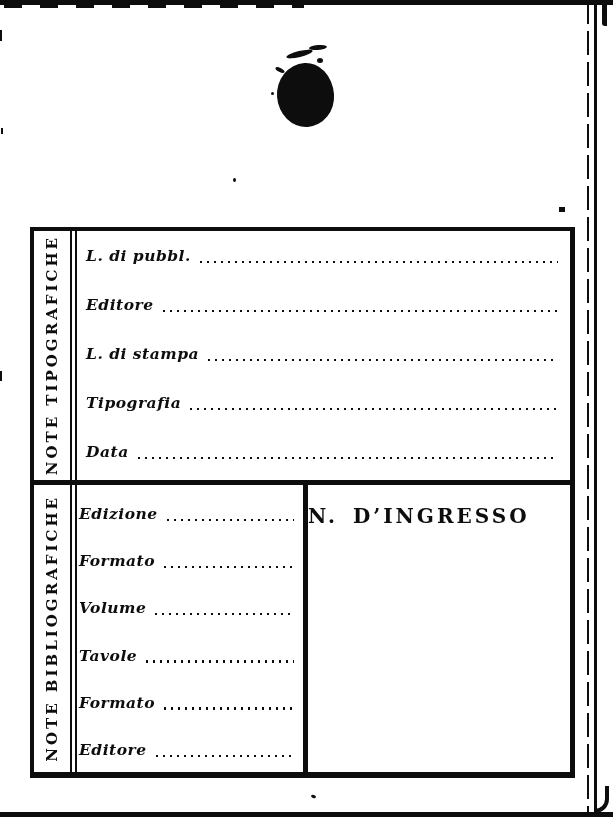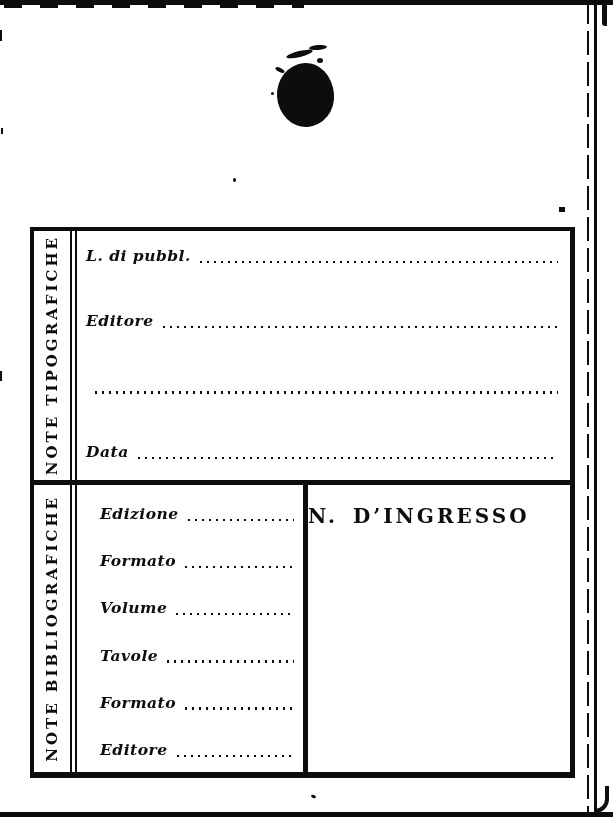--- a/index.html
+++ b/index.html
@@ -51,21 +51,21 @@
   .sec-lower { flex:1 1 auto; }
 
   .head-col { flex:0 0 36px; border-right:7px double var(--ink);
     display:flex; align-items:center; justify-content:center; overflow:hidden; }
   .vtext { writing-mode:vertical-rl; transform:rotate(180deg);
     font-weight:bold; font-size:15px; letter-spacing:3px; white-space:nowrap; }
 
   .fields { display:flex; flex-direction:column; justify-content:space-between;
     box-sizing:border-box; min-width:0; }
   .fields-upper { flex:1 1 auto; padding:15px 12px 19px 9px; }
-  .fields-lower { flex:0 0 226px; padding:19px 9px 13px 23px; }
+  .fields-lower { flex:0 0 226px; padding:19px 9px 13px 2px; }
 
   .frow { display:flex; align-items:flex-end; height:19px; }
   .flabel { font-style:italic; font-weight:bold; font-size:15.5px;
     letter-spacing:0.5px; white-space:nowrap; }
   .leader { flex:1 1 auto; height:14px; margin-left:9px; position:relative; min-width:30px; }
   .leader::after { content:""; position:absolute; left:0; right:0; bottom:2px; height:2.4px;
     background:repeating-linear-gradient(90deg, var(--ink) 0 2.4px, transparent 2.4px 7px); }
   .fvalue { position:absolute; left:4px; bottom:5px; font-size:13px; font-style:italic; }
 
   .vdivider { flex:0 0 5px; background:var(--ink); }
@@ -113,20 +113,27 @@
               <span class="fvalue"></span>
             </span>
         </div>
         <div class="frow">
           <span class="flabel">Editore</span>
           <span class="leader">
               <span class="fvalue"></span>
             </span>
         </div>
         <div class="frow">
+          <span class="flabel">L. di stampa</span>
+          <span class="leader">
+              <span class="fvalue"></span>
+            </span>
+        </div>
+        <div class="frow">
+          <span class="flabel">Tipografia</span>
           <span class="leader">
               <span class="fvalue"></span>
             </span>
         </div>
         <div class="frow">
           <span class="flabel">Data</span>
           <span class="leader">
               <span class="fvalue"></span>
             </span>
         </div>

